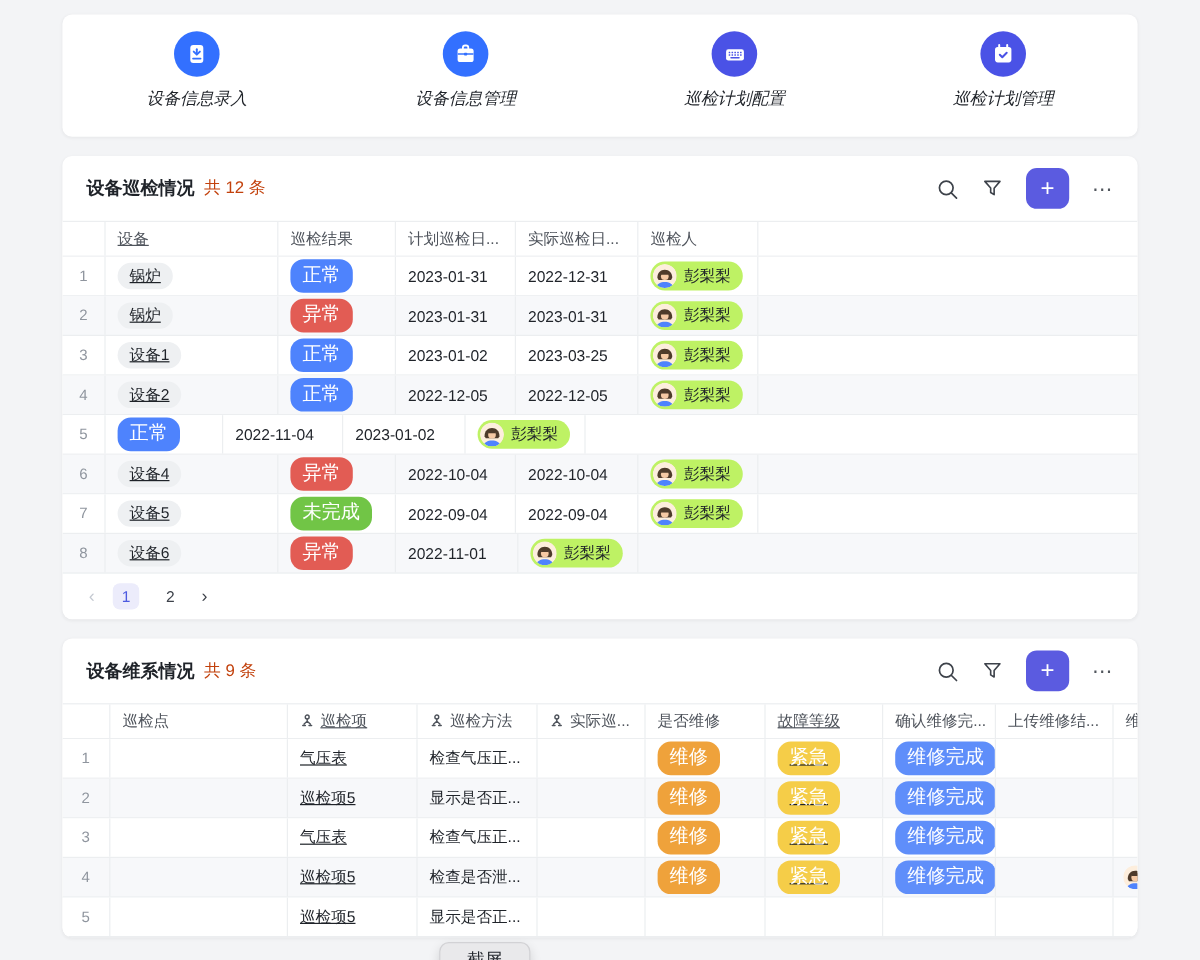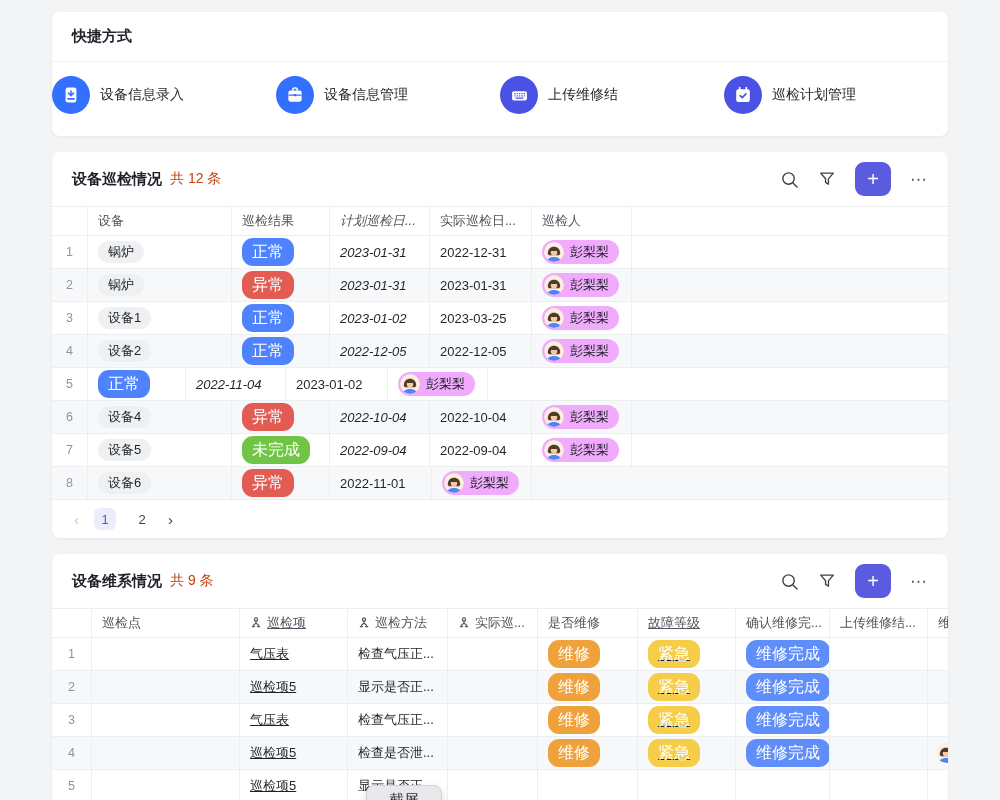--- a/index.html
+++ b/index.html
@@ -15,21 +15,21 @@
     background:#fff;
     border-radius:8px;
     box-shadow:0 1px 3px rgba(31,35,41,.06);
     overflow:hidden;
     margin-bottom:16px;
   }
   
   .shortcuts-head { height:50px; display:flex; align-items:center; padding:0 20px; border-bottom:1px solid #f0f1f3; }
   .card-title { font-size:15px; font-weight:700; color:#1f2329; }
   .shortcut-row { display:flex; padding:14px 0 22px; }
-  .shortcut { flex:1; display:flex; align-items:center; gap:10px; cursor:pointer; }
+  .shortcut { flex:1; display:flex; flex-direction:column; align-items:center; gap:10px; cursor:pointer;font-style:italic; }
   .sc-circle { width:38px; height:38px; border-radius:50%; display:flex; align-items:center; justify-content:center; background:var(--c); }
   .sc-circle .cut  { stroke:var(--c); }
   .sc-circle .cutf { fill:var(--c); }
   .sc-label { font-size:14px; color:#1f2329; }
   
   .card-head { height:54px; display:flex; align-items:center; padding:0 20px; }
   .count { font-size:14px; color:#c2410c; margin-left:8px; }
   .head-actions { margin-left:auto; display:flex; align-items:center; gap:19px; }
   .icon-btn { background:none; border:none; cursor:pointer; display:flex; align-items:center; }
   .plus-btn {
@@ -43,28 +43,28 @@
   .tr { display:flex; align-items:stretch; height:33px; border-bottom:1px solid #eceef0; background:#fff; }
   .tr.head { height:30px; border-top:1px solid #eceef0; color:#4f545c; }
   .tr.alt { background:#f7f8fa; }
   .td {
     display:flex; align-items:center; padding:0 10px;
     border-right:1px solid #eceef0; overflow:hidden; white-space:nowrap; min-width:0;
   }
   .td.num { justify-content:center; color:#8f959e; font-size:12.5px; padding:0; }
   .td.last { flex:1; border-right:none; }
   
-  .c0{width:36px;} .c1{width:144px;} .c2{width:98px;} .c3{width:100px;font-style:italic;} .c4{width:102px;} .c5{width:100px;}
+  .c0{width:36px;} .c1{width:144px;text-decoration:underline;} .c2{width:98px;} .c3{width:100px;} .c4{width:102px;} .c5{width:100px;}
   
   .d0{width:40px;} .d1{width:148px;} .d2{width:108px;text-decoration:underline;} .d3{width:100px;} .d4{width:90px;}
   .d5{width:100px;} .d6{width:98px;text-decoration:underline;} .d7{width:94px;} .d8{width:98px;} .d9{flex:1; border-right:none;}
   .lk { display:flex; margin-right:5px; }
   
   .chip { display:inline-block; background:#eef0f2; border-radius:11px; padding:2px 10px; font-size:13px; color:#1f2329; }
-  .person { display:inline-flex; align-items:center; gap:6px; background:#f0abfc; border-radius:12px; padding:2px 10px 2px 2px; }
+  .person { display:inline-flex; align-items:center; gap:6px; background:#bef264; border-radius:12px; padding:2px 10px 2px 2px; }
   .badge { display:inline-block; background:var(--c); color:#fff; border-radius:11px; padding:3px 10px; font-size:16px; line-height:1.35; }
   .avatar { border-radius:50%; flex:none; }
   
   .pagination { height:38px; display:flex; align-items:center; gap:15px; padding:0 22px; font-size:13px; }
   .pg-prev { color:#c4c9d1; font-size:15px; cursor:default; }
   .pg-page { min-width:22px; height:22px; display:flex; align-items:center; justify-content:center; border-radius:6px; color:#3d424a; cursor:pointer; }
   .pg-page.active { background:#ececfb; color:#4c5ae0; }
   .pg-next { color:#3d424a; font-size:15px; cursor:pointer; }
   
   .tooltip {
@@ -81,23 +81,20 @@
   <defs>
     <clipPath id="av">
         <circle cx="10" cy="10" r="10"></circle>
       </clipPath>
   </defs>
 </svg>
 
 <div class="page">
 
   <section class="card">
-    <div class="shortcuts-head">
-      <h2 class="card-title">快捷方式</h2>
-    </div>
     <div class="shortcut-row">
       <div class="shortcut">
         <span class="sc-circle" style="--c: #3370ff;">
           <svg width="20" height="20" viewBox="0 0 24 24" fill="none">
             <rect x="5.5" y="3" width="13" height="18" rx="3" fill="#fff"></rect>
             <path class="cut" d="M12 7.2v4.6" stroke-width="1.9" stroke-linecap="round"></path>
             <path class="cut" d="M8.9 9.6l3.1 3.1 3.1-3.1" stroke-width="1.9" stroke-linecap="round" stroke-linejoin="round"></path>
             <path class="cut" d="M8.3 16.6h7.4" stroke-width="1.9" stroke-linecap="round"></path>
           </svg>
         </span>
@@ -126,21 +123,21 @@
               <rect x="16.8" y="9.2" width="1.5" height="1.5" rx=".3"></rect>
               <rect x="6" y="11.6" width="1.5" height="1.5" rx=".3"></rect>
                 <rect x="8.7" y="11.6" width="1.5" height="1.5" rx=".3"></rect>
               <rect x="11.4" y="11.6" width="1.5" height="1.5" rx=".3"></rect>
                 <rect x="14.1" y="11.6" width="1.5" height="1.5" rx=".3"></rect>
               <rect x="16.8" y="11.6" width="1.5" height="1.5" rx=".3"></rect>
               <rect x="7.6" y="14.2" width="8.8" height="1.5" rx=".4"></rect>
             </g>
           </svg>
         </span>
-        <span class="sc-label">上传维修结</span>
+        <span class="sc-label">巡检计划配置</span>
       </div>
       <div class="shortcut">
         <span class="sc-circle" style="--c: #4a52e6;">
           <svg width="20" height="20" viewBox="0 0 24 24" fill="none">
             <rect x="3.8" y="5" width="16.4" height="15.4" rx="2.8" fill="#fff"></rect>
             <path d="M8 3v3.2M16 3v3.2" stroke="#fff" stroke-width="2" stroke-linecap="round"></path>
             <path class="cut" d="M8.6 12.7l2.5 2.5 4.4-4.5" stroke-width="2" stroke-linecap="round" stroke-linejoin="round"></path>
           </svg>
         </span>
         <span class="sc-label">巡检计划管理</span>

